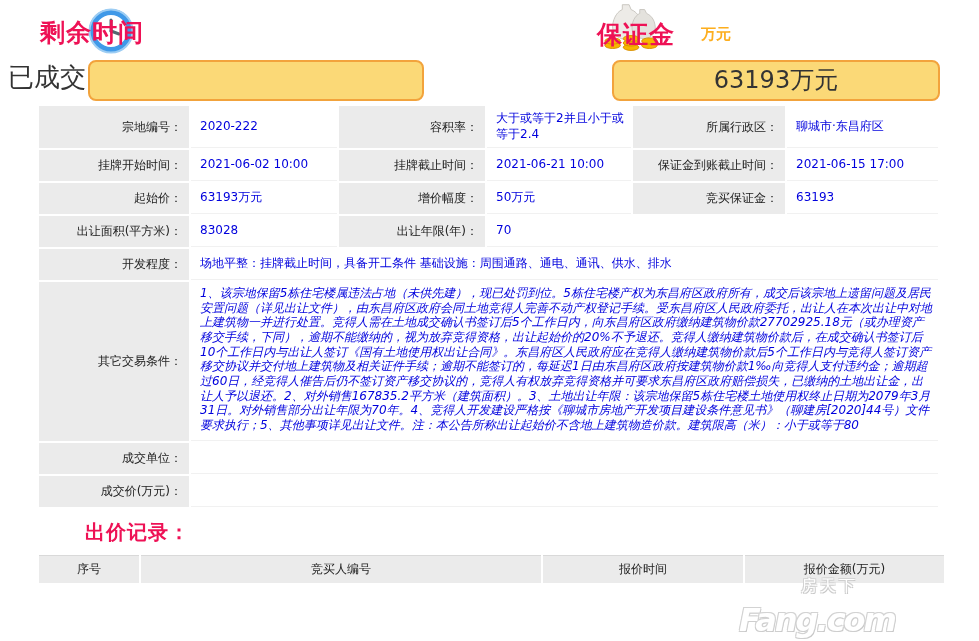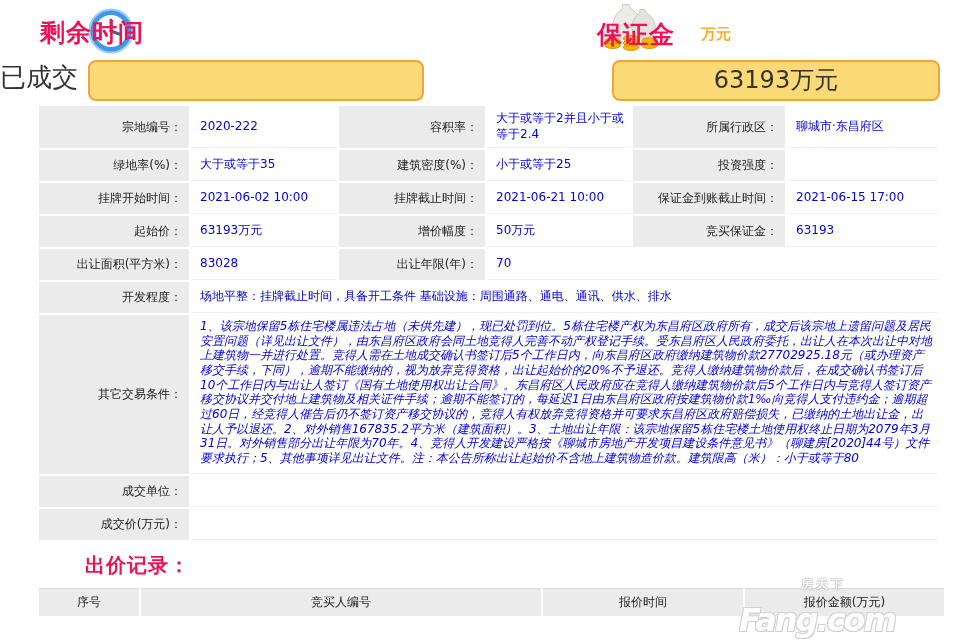--- a/index.html
+++ b/index.html
@@ -7,21 +7,21 @@
   body { width:979px; height:641px; font-family:"DejaVu Sans","Liberation Sans",sans-serif; overflow:hidden; }
   .page { position:relative; width:960px; height:641px; background:#fff; }
 
   
   .top { position:relative; height:104px; }
   .icon-abs { position:absolute; z-index:1; }
   .hdr-red { position:absolute; z-index:2; font-size:25px; font-weight:bold; color:#ee1155; letter-spacing:1px; }
   .remaining-label { left:40px; top:16px; }
   .deposit-label { left:597px; top:18px; }
   .deposit-unit { position:absolute; left:701px; top:25px; font-size:15px; font-weight:bold; color:#fdae1e; z-index:2; }
-  .status-text { position:absolute; left:0; top:60px; font-size:26px; color:#333; }
+  .status-text { position:absolute; left:8px; top:60px; font-size:26px; color:#333; }
   .yellow-box { position:absolute; top:60px; height:41px; background:#fbd977; border:2px solid #f2a33c; border-radius:8px; }
   .timer-box { left:88px; width:336px; }
   .deposit-box { left:612px; width:328px; text-align:center; font-size:24px; color:#333; line-height:36px; }
 
   
   .info-table { margin-left:37px; width:903px; border-collapse:separate; border-spacing:2px; table-layout:fixed; font-size:12px; }
   .info-table td { vertical-align:middle; }
   td.lbl { background:#ebebeb; color:#222; text-align:right; padding:7px 7px; }
   td.val { background:#fff; color:#0000dd; text-align:left; padding:5px 3px 5px 9px; border-bottom:1px solid #f1f1f1; line-height:1.3; }
   td.longtext { line-height:1.22; padding-top:4px; padding-bottom:8px;font-style:italic; }
@@ -29,21 +29,21 @@
   
   .bid-title { margin:10px 16px 7px 85px; font-size:20px; font-weight:bold; color:#ee1155; letter-spacing:1px; }
   .bid-table { margin-left:37px; width:903px; border-collapse:separate; border-spacing:2px; table-layout:fixed; font-size:12px; }
   .bid-table td { text-align:center; padding:5px 4px; }
   .bid-table td.bh { background:#ebebeb; color:#222; border-top:1px solid #d9d9d9; }
 
   
   .fang-logo { position:absolute; right:6px; bottom:0px; width:215px; height:62px; }
   .fang-en { position:absolute; left:0; bottom:2px; font-size:32px; font-weight:bold; font-style:italic; color:#fff;
              letter-spacing:-2px; text-shadow:-1px -1px 0 #d3d3d3, 1px -1px 0 #d3d3d3, -1px 1px 0 #cfcfcf, 1px 1px 0 #c8c8c8; }
-  .fang-cn { position:absolute; left:62px; top:-3px; font-size:12px; font-weight:normal; color:#fff;
+  .fang-cn { position:absolute; left:62px; top:-3px; font-size:16px; font-weight:normal; color:#fff;
              text-shadow:-1px -1px 0 #d3d3d3, 1px -1px 0 #d3d3d3, -1px 1px 0 #cfcfcf, 1px 1px 0 #c8c8c8; letter-spacing:3px; }
 </style>
 </head>
 <body>
 
 <div class="page">
 
   <div class="top">
     <span class="icon-abs" style="left:88px; top:8px;">
       <svg width="46" height="46" viewBox="0 0 46 46">
@@ -88,28 +88,20 @@
         <col style="width:151px">
       </colgroup>
     <tbody>
         <tr>
       <td class="lbl">宗地编号：</td>
       <td class="val">2020-222</td>
       <td class="lbl">容积率：</td>
       <td class="val">大于或等于2并且小于或等于2.4</td>
       <td class="lbl">所属行政区：</td>
       <td class="val">聊城市·东昌府区</td>
-    </tr>
-    <tr>
-      <td class="lbl">绿地率(%)：</td>
-      <td class="val">大于或等于35</td>
-      <td class="lbl">建筑密度(%)：</td>
-      <td class="val">小于或等于25</td>
-      <td class="lbl">投资强度：</td>
-      <td class="val"></td>
     </tr>
     <tr>
       <td class="lbl">挂牌开始时间：</td>
       <td class="val">2021-06-02 10:00</td>
       <td class="lbl">挂牌截止时间：</td>
       <td class="val">2021-06-21 10:00</td>
       <td class="lbl">保证金到账截止时间：</td>
       <td class="val">2021-06-15 17:00</td>
     </tr>
     <tr>

